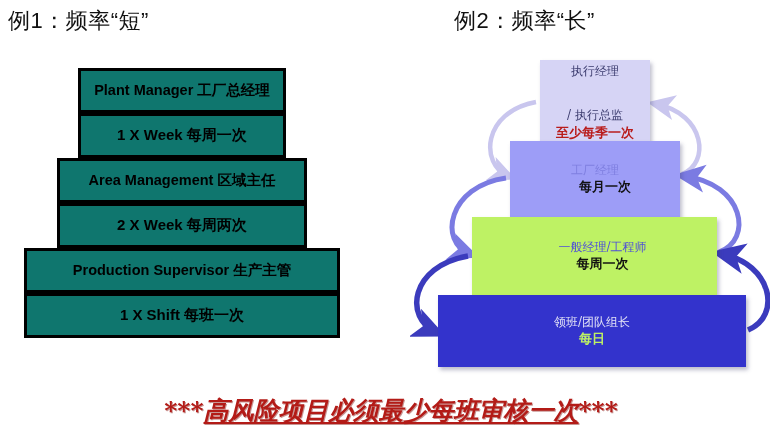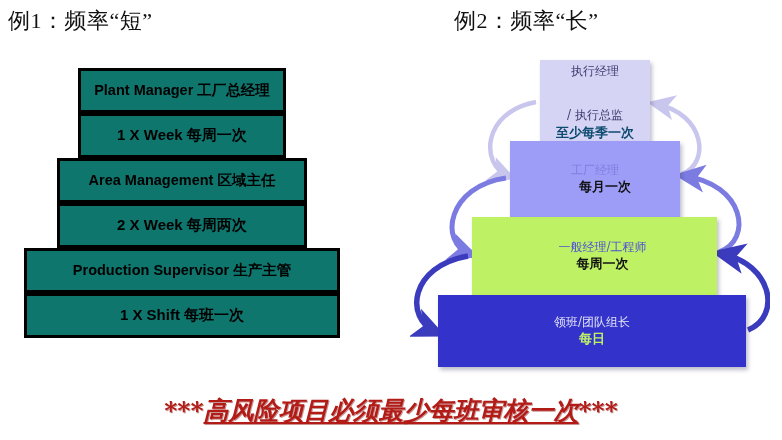--- a/index.html
+++ b/index.html
@@ -16,21 +16,21 @@
   }
 
   
   .heading {
     position: absolute;
     font-size: 22px;
     font-weight: 400;
     color: #111111;
     letter-spacing: 0.5px;
     white-space: nowrap;
-    font-family: Liberation Serif, serif;
+    font-family: Liberation Sans, sans-serif;
   }
   #heading-left  { left: 8px;   top: 6px; }
   #heading-right { left: 454px; top: 6px; }
 
   
   #left-pyramid {
     position: absolute;
     left: 0px;
     top: 68px;
     width: 400px;
@@ -100,21 +100,21 @@
     font-family: "DejaVu Serif", "Liberation Serif", serif;
     margin-top: 16px;
   }
 
   #bblock-0 {
     left: 130px; top: 8px; width: 110px; height: 81px;
     background: #d6d4f5; color: #3b3b6e;
     padding-top: 4px;
   }
   #bblock-0 .role { margin-bottom: 12px; }
-  #bblock-0 .freq { color: #0c4a6e; }
+  #bblock-0 .freq { color: #b91c1c; }
 
   #bblock-1 {
     left: 100px; top: 89px; width: 170px; height: 76px;
     background: #9d9df7; color: #7f7fe0;
   }
   #bblock-1 .freq { color: #111111; margin-left: 20px; }
 
   #bblock-2 {
     left: 62px; top: 165px; width: 245px; height: 78px;
     background: #bef264; color: #4f4fd8; padding-left: 16px;

